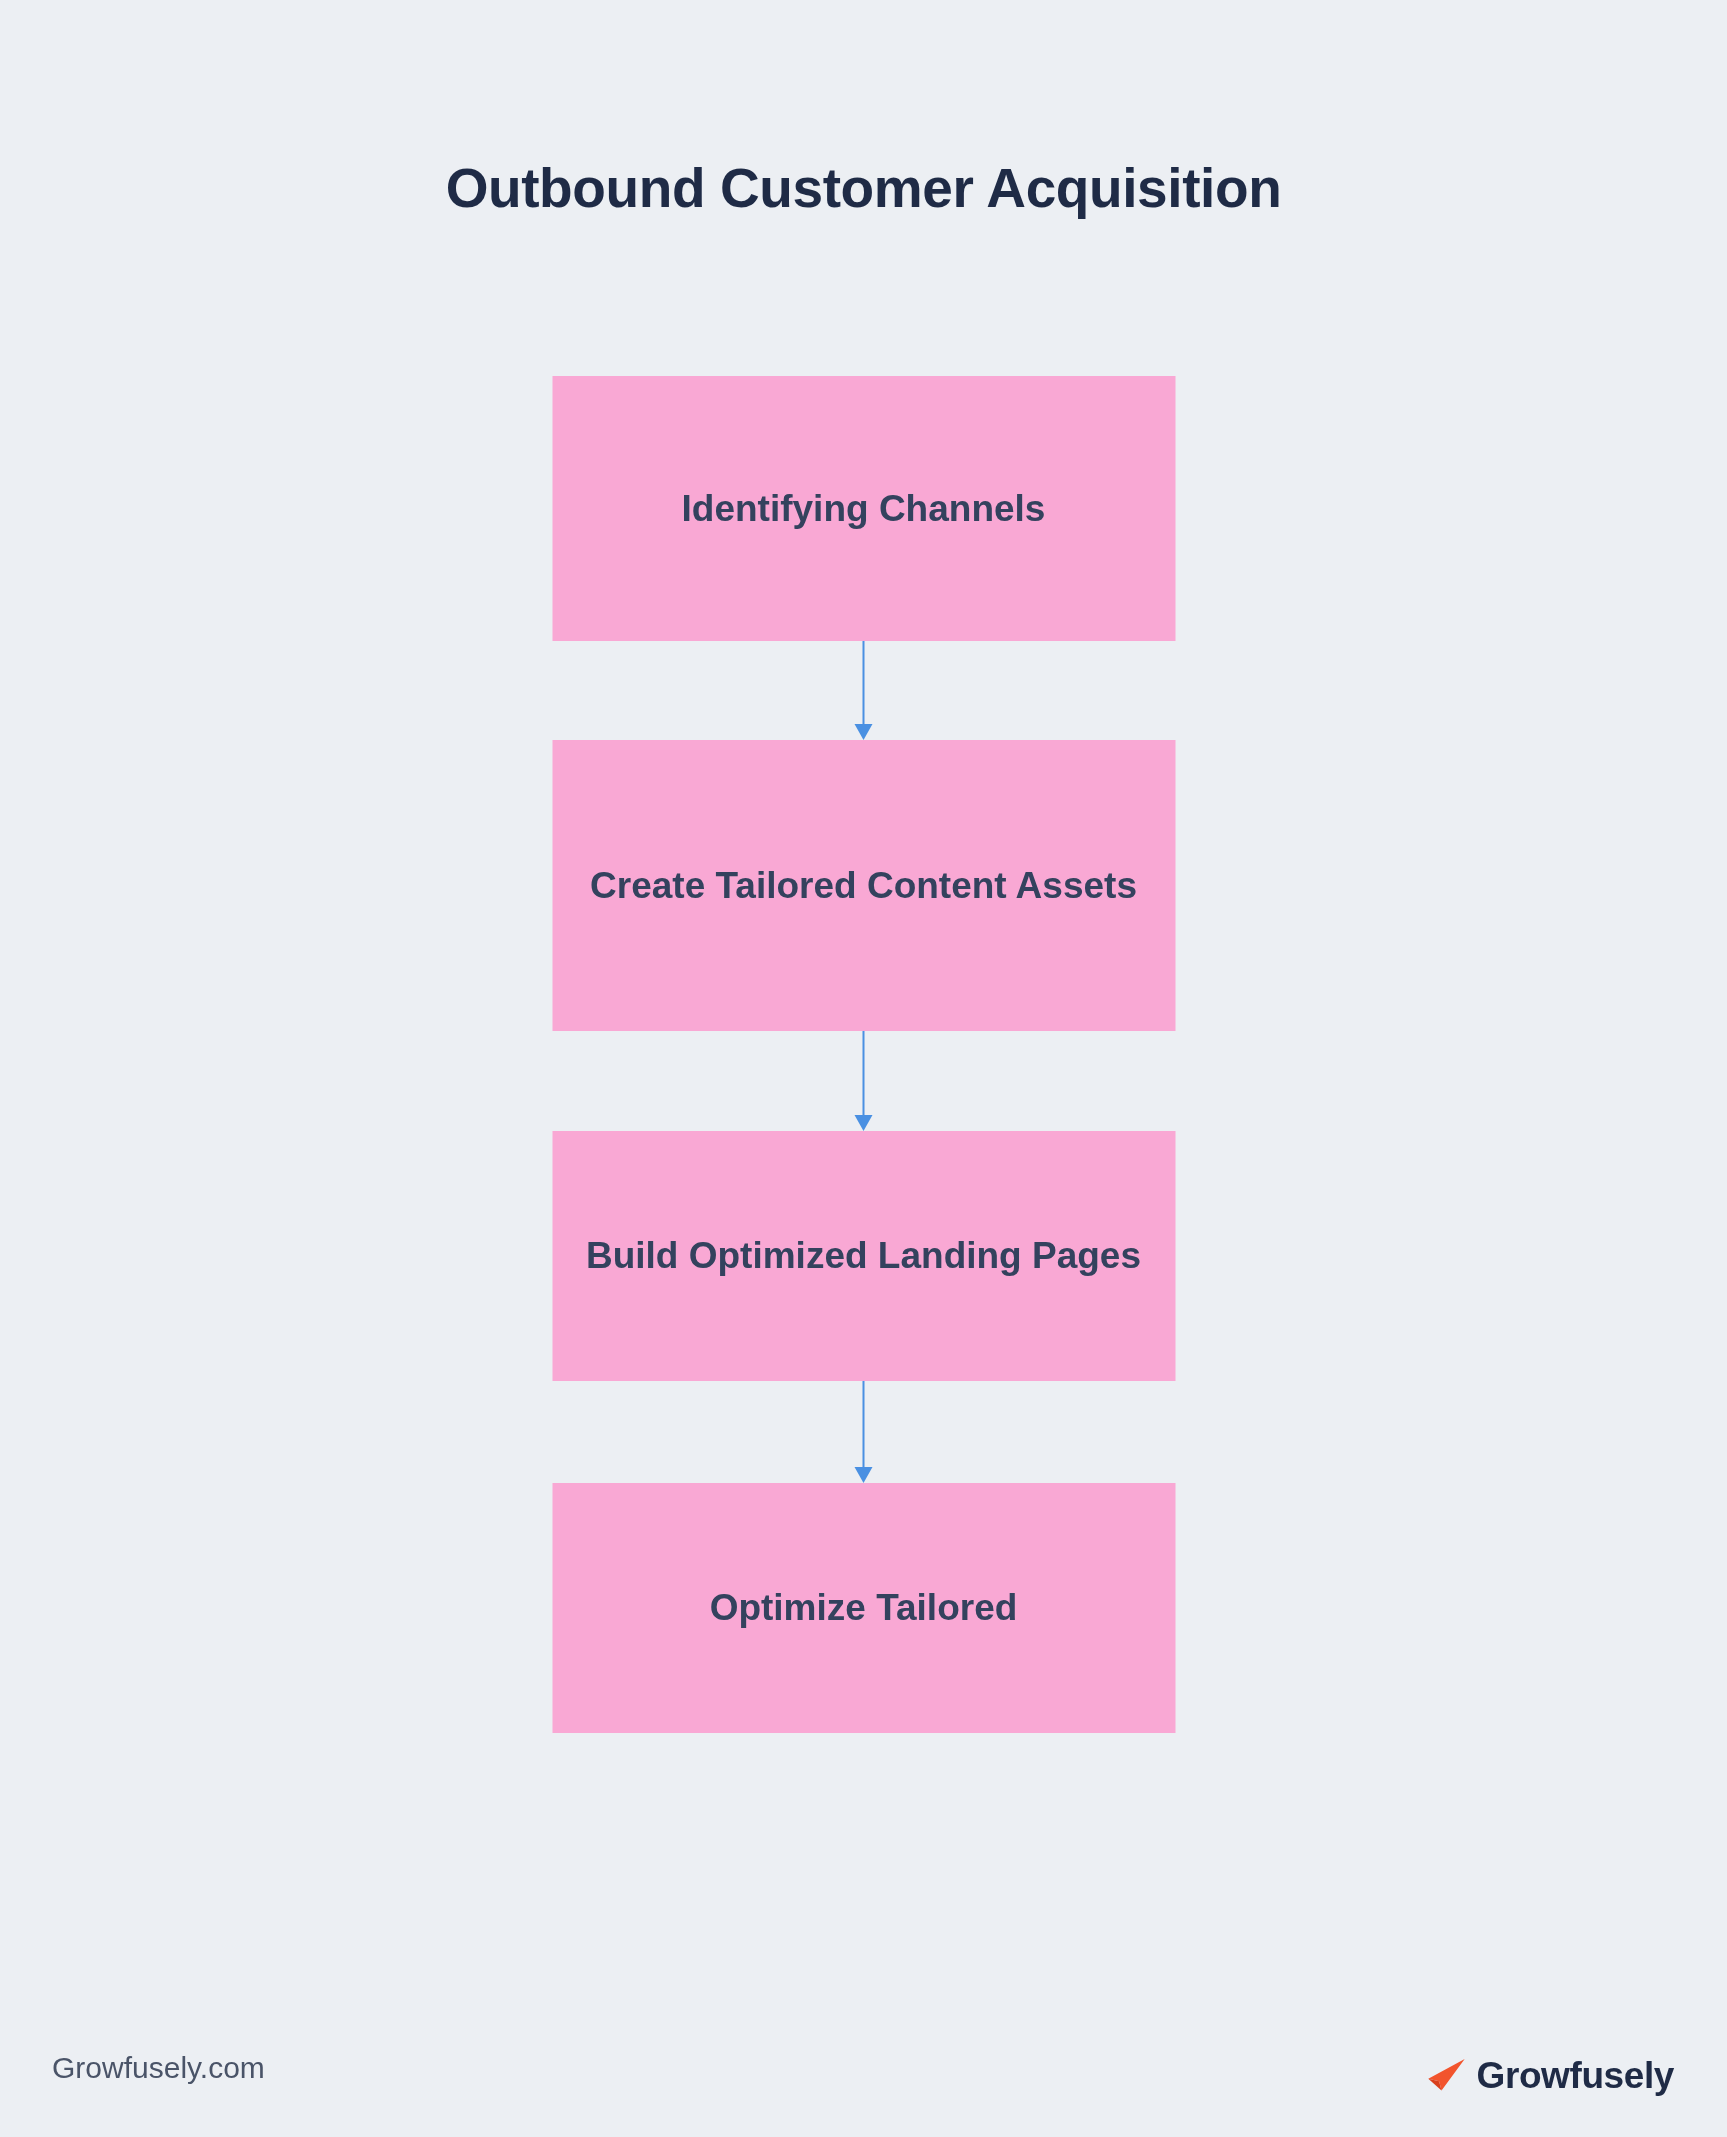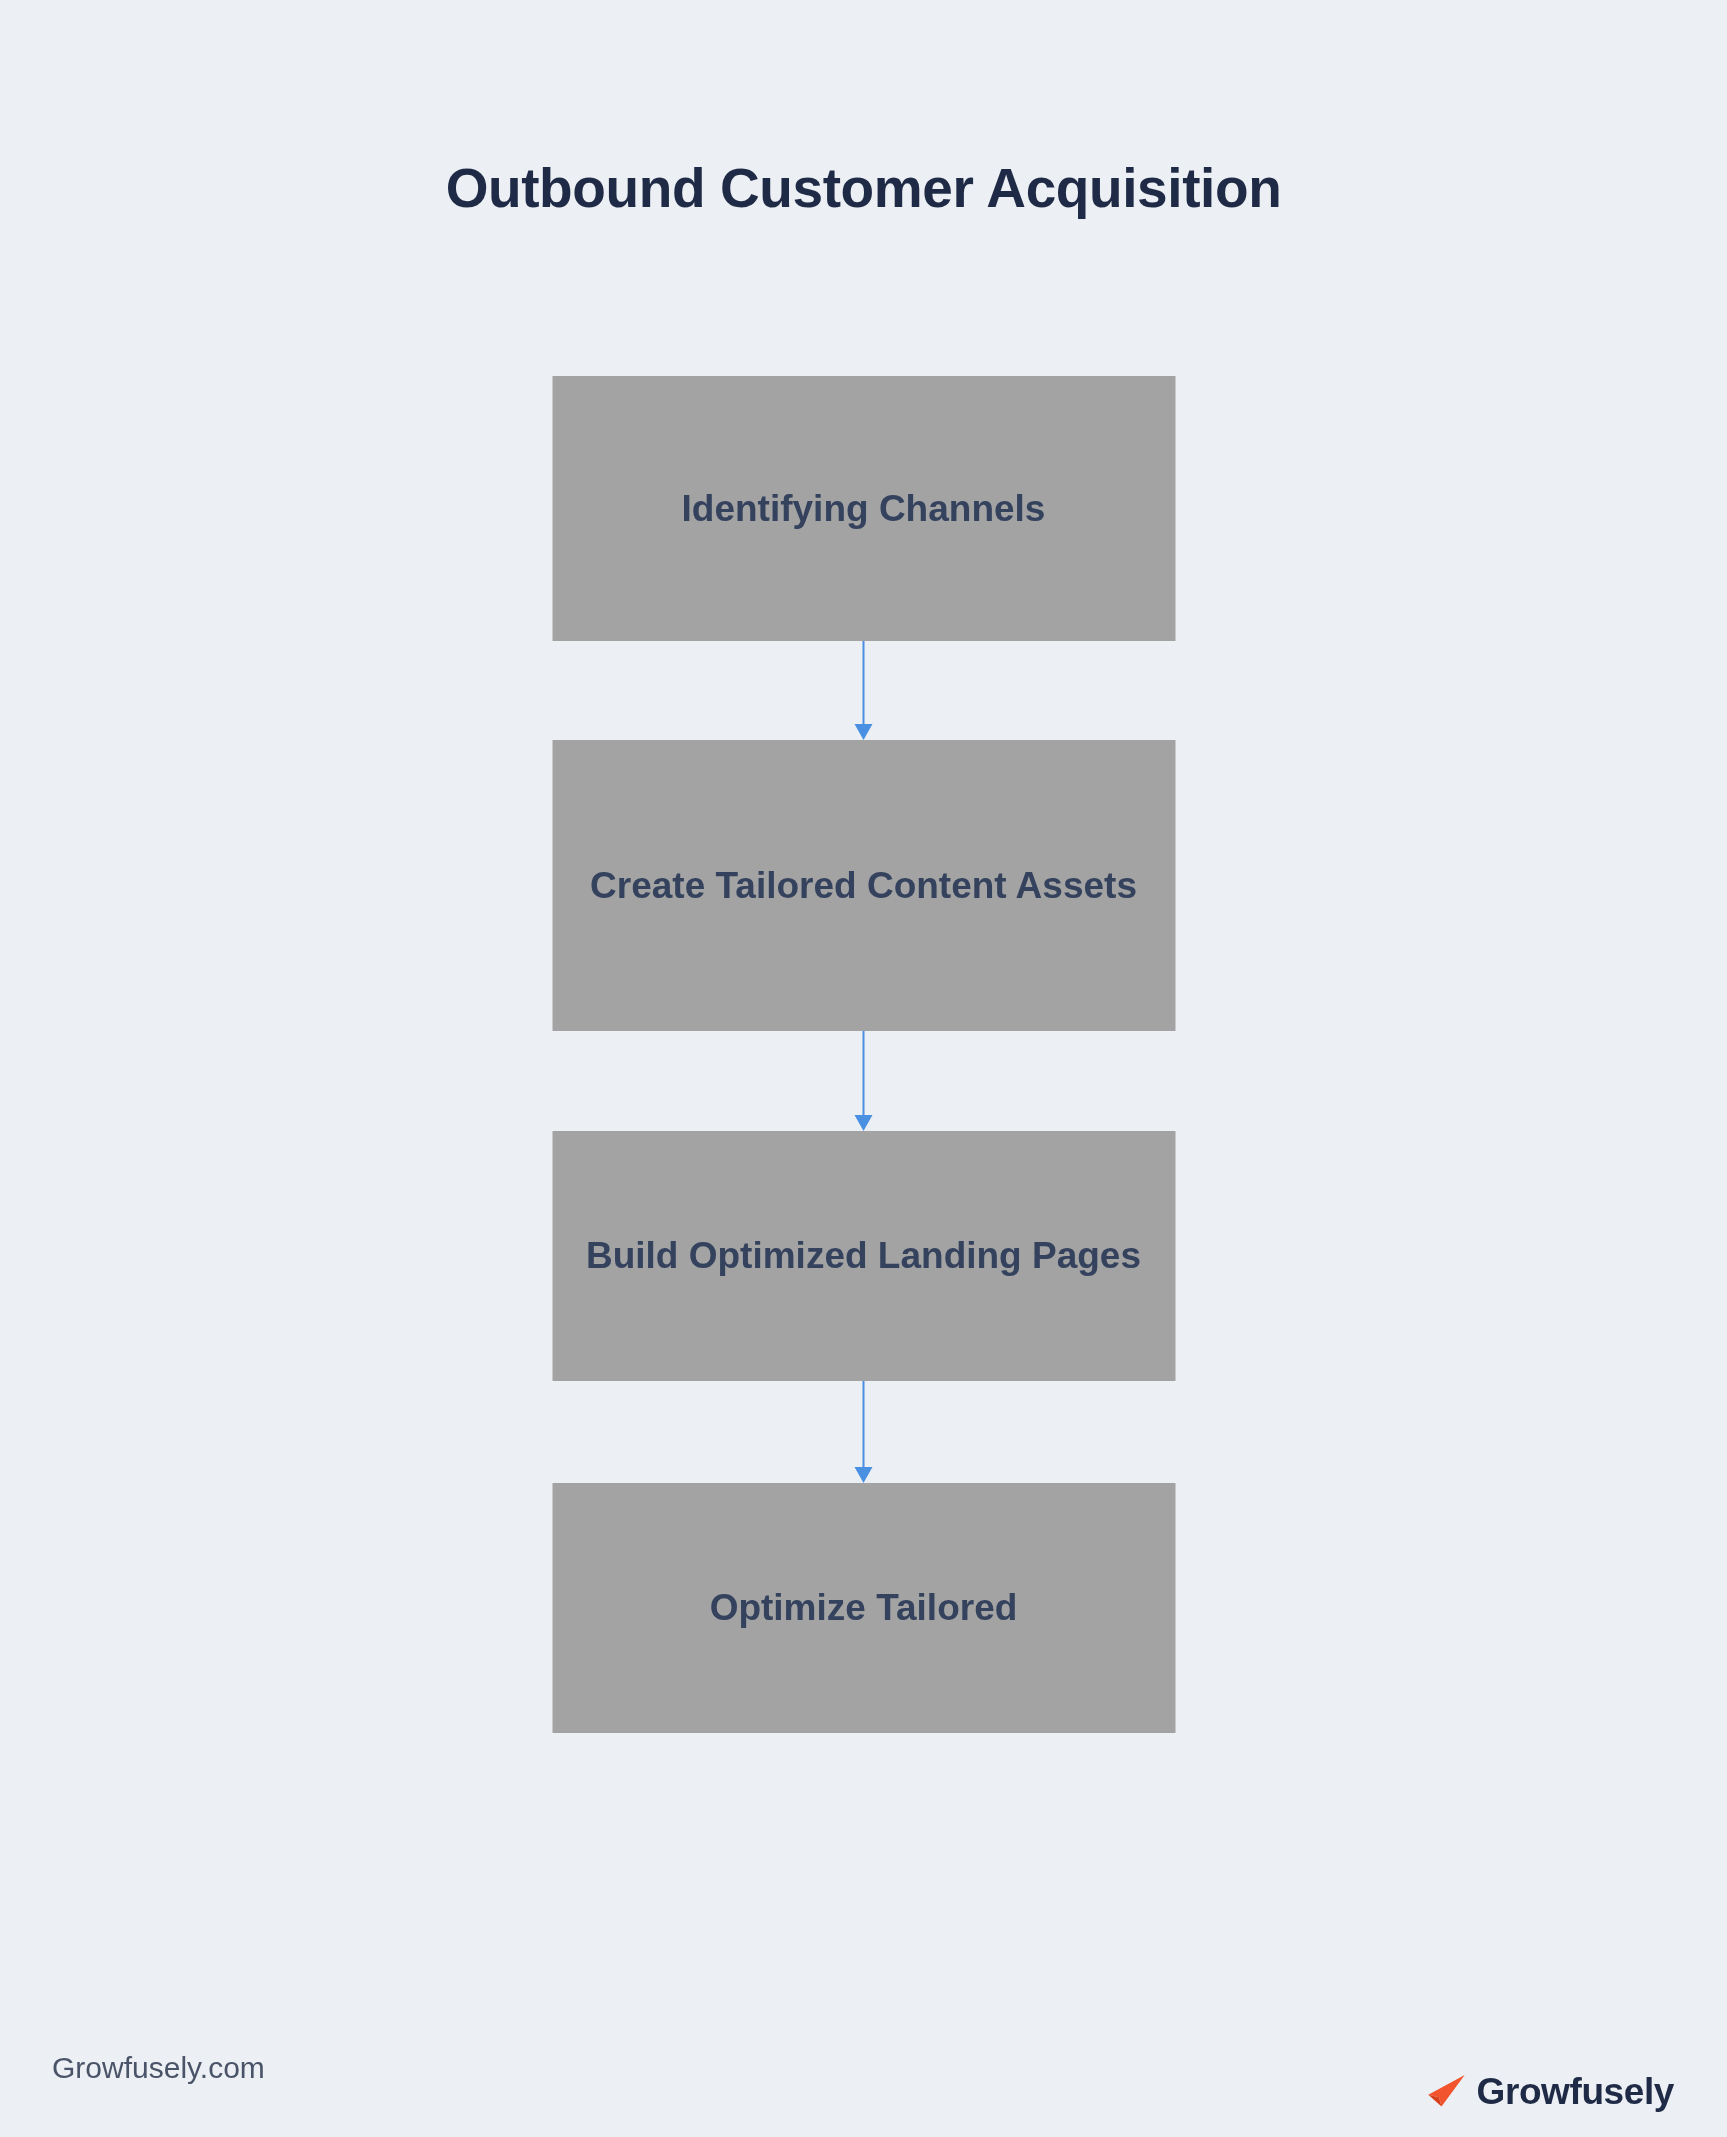--- a/index.html
+++ b/index.html
@@ -36,21 +36,21 @@
     top: 376px;
     left: 50%;
     transform: translateX(-50%);
     width: 623px;
     display: flex;
     flex-direction: column;
     align-items: center;
   }
   .node {
     width: 623px;
-    background: #a3a3a3;
+    background: #f9a8d4;
     display: flex;
     align-items: center;
     justify-content: center;
     text-align: center;
     color: #34425e;
     font-size: 37px;
     font-weight: bold;
     line-height: 1.28;
     padding: 0 16.7px;
     box-sizing: border-box;
@@ -84,21 +84,21 @@
   .footer-url {
     position: absolute;
     left: 52px;
     bottom: 52px;
     font-size: 30px;
     color: #4a5468;
   }
   .brand {
     position: absolute;
     right: 53px;
-    bottom: 24px;
+    bottom: 40px;
     display: flex;
     align-items: center;
     gap: 8.3px;
   }
   .brand-mark {
     width: 43px;
     height: 43px;
     display: block;
   }
   .brand-name {

